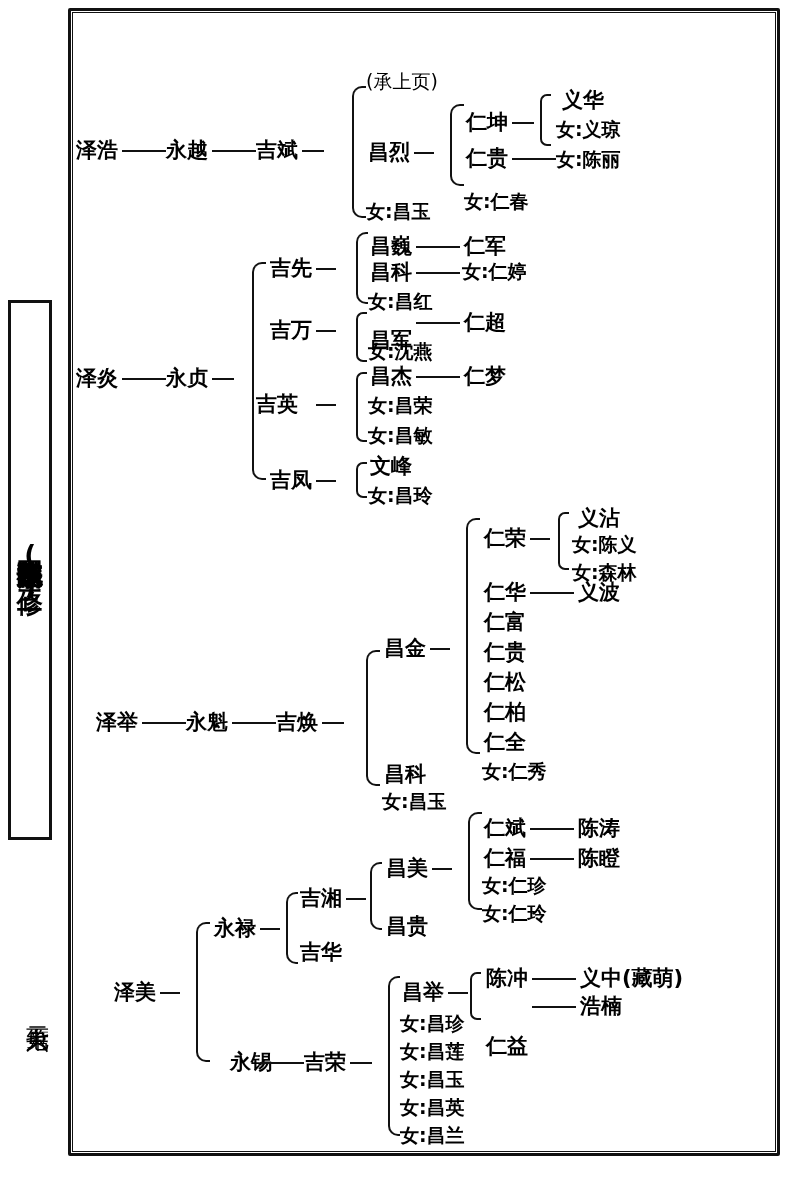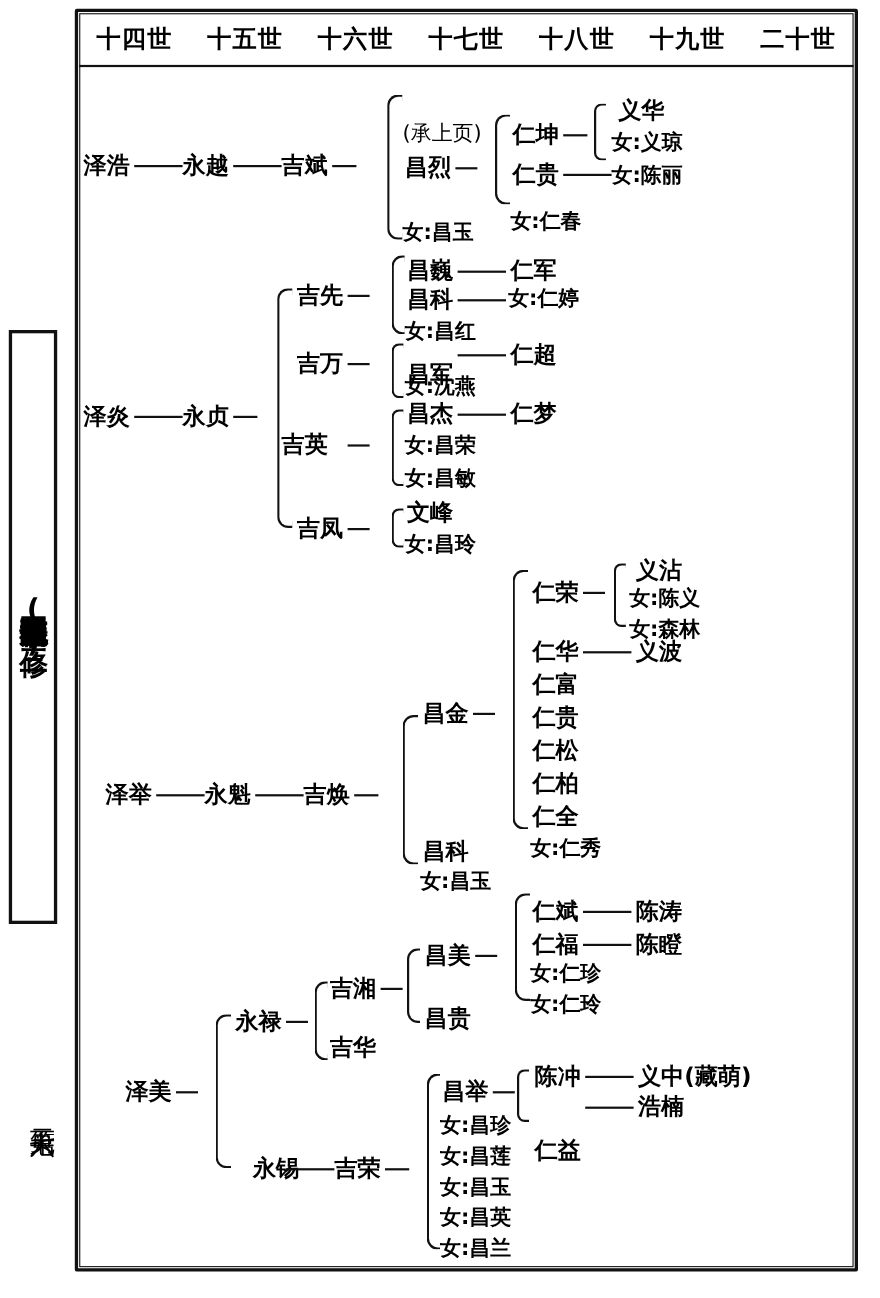--- a/index.html
+++ b/index.html
@@ -142,37 +142,28 @@
   }
 </style>
 </head>
 <body>
 
 <div id="page">
 
   <div class="frame"></div>
   <div class="frame-inner"></div>
 
-  <div class="gen-row">
-    <span class="gen-cell">十四世</span>
-    <span class="gen-cell">十五世</span>
-    <span class="gen-cell">十六世</span>
-    <span class="gen-cell">十七世</span>
-    <span class="gen-cell">十八世</span>
-    <span class="gen-cell">十九世</span>
-    <span class="gen-cell">二十世</span>
-  </div>
 
   <div class="side-title">
     <div class="side-title-inner">国祀州以恭系陈氏宗谱(三修)</div>
   </div>
 
   <div class="page-num">第二七六页</div>
 
-  <div class="n note" style="left:366px; top:72px;margin-top:40px;">(承上页)</div>
+  <div class="n note" style="left:366px; top:72px;">(承上页)</div>
 
   <div class="n" style="left:76px; top:140px;">泽浩</div>
   <div class="h" style="left:122px; top:150px; width:44px;"></div>
   <div class="n" style="left:166px; top:140px;">永越</div>
   <div class="h" style="left:212px; top:150px; width:44px;"></div>
   <div class="n" style="left:256px; top:140px;">吉斌</div>
   <div class="h" style="left:302px; top:150px; width:22px;"></div>
 
   <div class="brace" style="left:352px; top:86px; width:14px; height:132px;"></div>
   <div class="n" style="left:368px; top:142px;">昌烈</div>

